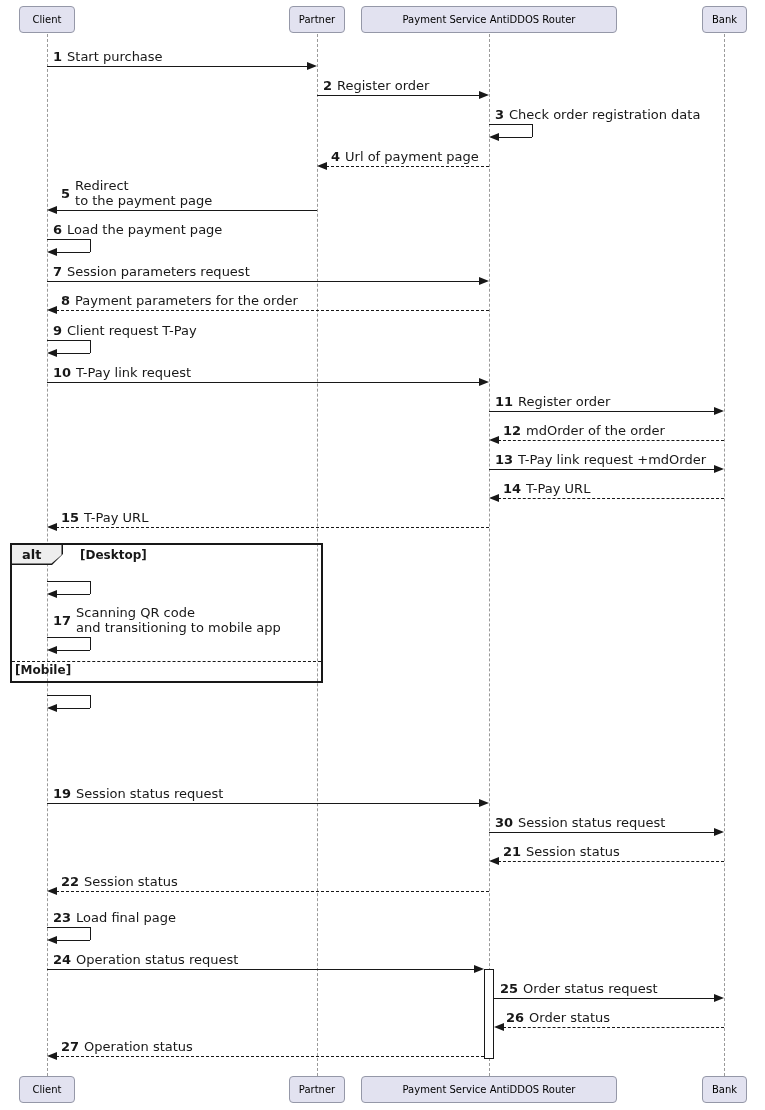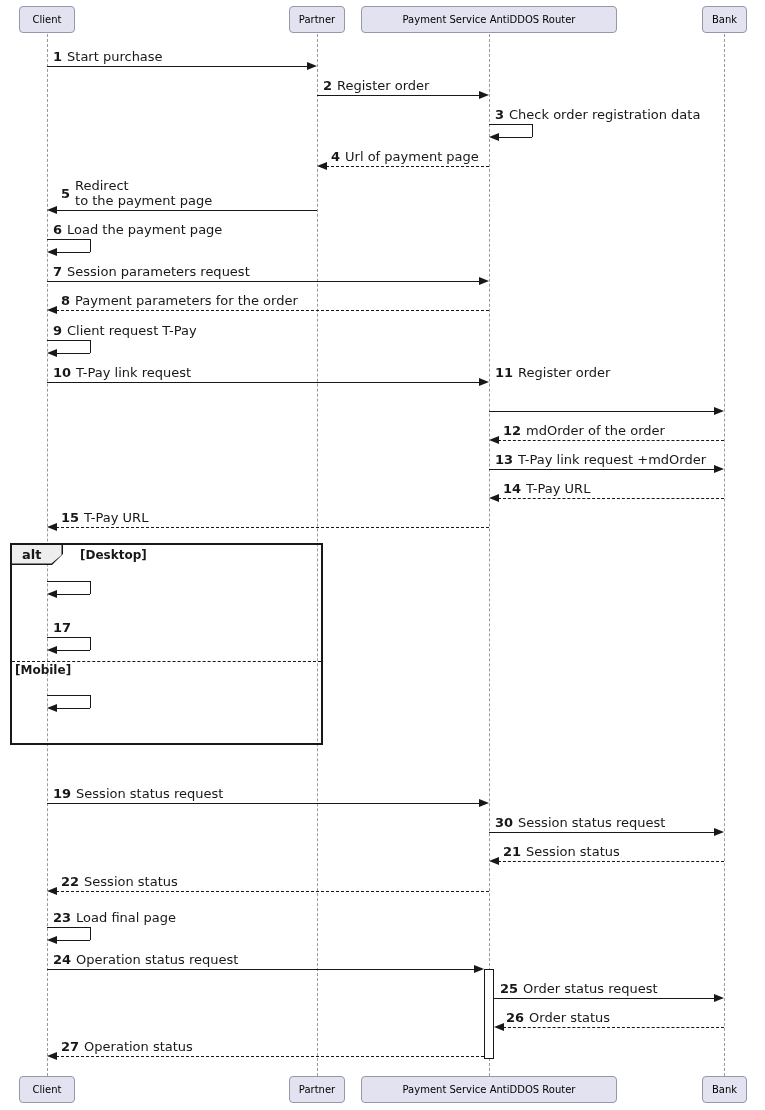--- a/index.html
+++ b/index.html
@@ -141,21 +141,21 @@
   <div class="hl" style="left:56px;top:353px;width:34px"></div>
   <div class="ah l" style="left:47px;top:349px"></div>
 
   <div class="ml" style="left:53px;bottom:730px">
       <b>10</b>
       <span class="t">T-Pay link request</span>
     </div>
   <div class="hl" style="left:47px;top:382px;width:433px"></div>
   <div class="ah r" style="left:479px;top:378px"></div>
 
-  <div class="ml" style="left:495px;bottom:730px">
+  <div class="ml" style="left:495px;bottom:701px">
       <b>11</b>
       <span class="t">Register order</span>
     </div>
   <div class="hl" style="left:489px;top:411px;width:226px"></div>
   <div class="ah r" style="left:714px;top:407px"></div>
 
   <div class="ml" style="left:503px;bottom:672px">
       <b>12</b>
       <span class="t">mdOrder of the order</span>
     </div>
@@ -176,38 +176,40 @@
   <div class="hl d" style="left:498px;top:498px;width:226px"></div>
   <div class="ah l" style="left:489px;top:494px"></div>
 
   <div class="ml" style="left:61px;bottom:585px">
       <b>15</b>
       <span class="t">T-Pay URL</span>
     </div>
   <div class="hl d" style="left:56px;top:527px;width:433px"></div>
   <div class="ah l" style="left:47px;top:523px"></div>
 
-  <div class="frame" style="left:10px;top:543px;width:313px;height:202px">
+  <div class="frame" style="left:10px;top:543px;width:313px;height:140px">
     <div class="pent" style="width:53px">
         <div class="pent-in">
           <span>alt</span>
         </div>
       </div>
     <div class="cond" style="left:68px;top:3px">[Desktop]</div>
     <div class="divider" style="top:116px"></div>
     <div class="cond" style="left:3px;top:118px">[Mobile]</div>
   </div>
 
   <div class="hl" style="left:47px;top:581px;width:43px"></div>
   <div class="vl" style="left:90px;top:581px;height:13px"></div>
   <div class="hl" style="left:56px;top:594px;width:34px"></div>
   <div class="ah l" style="left:47px;top:590px"></div>
 
   <div class="ml" style="left:53px;bottom:475px">
       <b>17</b>
+      <span class="t">Scanning QR code
+and transitioning to mobile app</span>
     </div>
   <div class="hl" style="left:47px;top:637px;width:43px"></div>
   <div class="vl" style="left:90px;top:637px;height:13px"></div>
   <div class="hl" style="left:56px;top:650px;width:34px"></div>
   <div class="ah l" style="left:47px;top:646px"></div>
 
   <div class="hl" style="left:47px;top:695px;width:43px"></div>
   <div class="vl" style="left:90px;top:695px;height:13px"></div>
   <div class="hl" style="left:56px;top:708px;width:34px"></div>
   <div class="ah l" style="left:47px;top:704px"></div>

